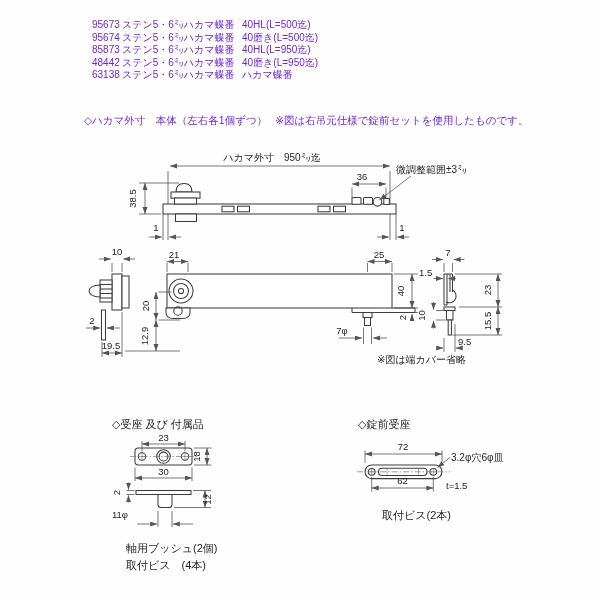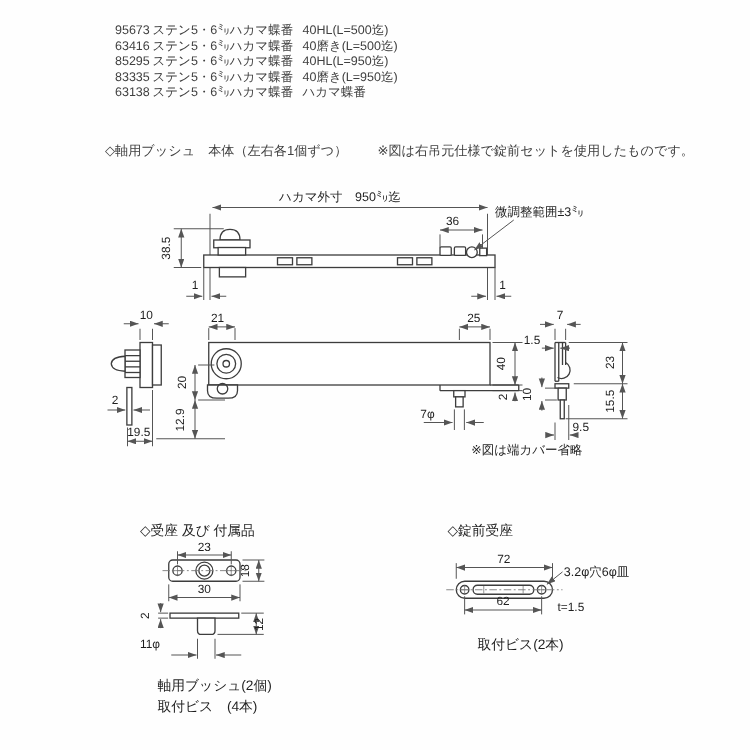--- a/index.html
+++ b/index.html
@@ -1,24 +1,24 @@
 <!DOCTYPE html>
 <html><head>
 <meta charset="utf-8">
 <style>
   html,body{margin:0;padding:0;background:#fff;}
   .page{position:relative;width:600px;height:600px;background:#fefefe;overflow:hidden;
-        font-family:"Liberation Sans","DejaVu Sans",sans-serif;color:#404040;}
+        font-family:"Liberation Sans","DejaVu Sans",sans-serif;color:#6d28d9;}
   .plist{position:absolute;left:92px;top:19px;font-size:10px;line-height:12.6px;white-space:nowrap;}
   .prow{display:flex;}
   .pcode{width:30px;}
   .pname{width:120px;}
   .pspec{}
   .heading{position:absolute;left:84px;top:114px;font-size:10.5px;white-space:nowrap;}
-  .heading .note{margin-left:24px;}
+  .heading .note{margin-left:8px;}
   svg{position:absolute;left:0;top:0;}
   svg text{font-family:"Liberation Sans","DejaVu Sans",sans-serif;fill:#1f1f1f;}
   .dn{font-size:9.5px;}
   .jl{font-size:10px;}
   .tl{font-size:11px;}
   .o{stroke:#3d3d3d;fill:none;stroke-width:1.05;}
   .of{stroke:#3d3d3d;fill:#fff;stroke-width:1.05;}
   .d{stroke:#555;fill:none;stroke-width:0.8;}
   .c{stroke:#666;fill:none;stroke-width:0.55;}
   .cl{stroke:#777;fill:none;stroke-width:0.7;stroke-dasharray:6 2 1.5 2;}
@@ -28,43 +28,43 @@
 
 <div class="page">
 
   <div class="plist">
     <div class="prow">
       <span class="pcode">95673</span>
       <span class="pname">ステン5・6㍉ハカマ蝶番</span>
       <span class="pspec">40HL(L=500迄)</span>
     </div>
     <div class="prow">
-      <span class="pcode">63416</span>
+      <span class="pcode">95674</span>
       <span class="pname">ステン5・6㍉ハカマ蝶番</span>
       <span class="pspec">40磨き(L=500迄)</span>
     </div>
     <div class="prow">
-      <span class="pcode">85295</span>
+      <span class="pcode">85873</span>
       <span class="pname">ステン5・6㍉ハカマ蝶番</span>
       <span class="pspec">40HL(L=950迄)</span>
     </div>
     <div class="prow">
-      <span class="pcode">83335</span>
+      <span class="pcode">48442</span>
       <span class="pname">ステン5・6㍉ハカマ蝶番</span>
       <span class="pspec">40磨き(L=950迄)</span>
     </div>
     <div class="prow">
       <span class="pcode">63138</span>
       <span class="pname">ステン5・6㍉ハカマ蝶番</span>
       <span class="pspec">ハカマ蝶番</span>
     </div>
   </div>
 
   <div class="heading">
-    <span>◇軸用ブッシュ　本体（左右各1個ずつ）</span><span class="note">※図は右吊元仕様で錠前セットを使用したものです。</span>
+    <span>◇ハカマ外寸　本体（左右各1個ずつ）</span><span class="note">※図は右吊元仕様で錠前セットを使用したものです。</span>
   </div>
 
   <svg width="600" height="600" viewBox="0 0 600 600">
     <defs>
       <marker id="a" markerWidth="8" markerHeight="6" refX="7" refY="2.5" orient="auto-start-reverse" markerUnits="userSpaceOnUse">
         <path d="M0,0 L7,2.5 L0,5 Z" fill="#555"></path>
       </marker>
     </defs>
 
     <g>

